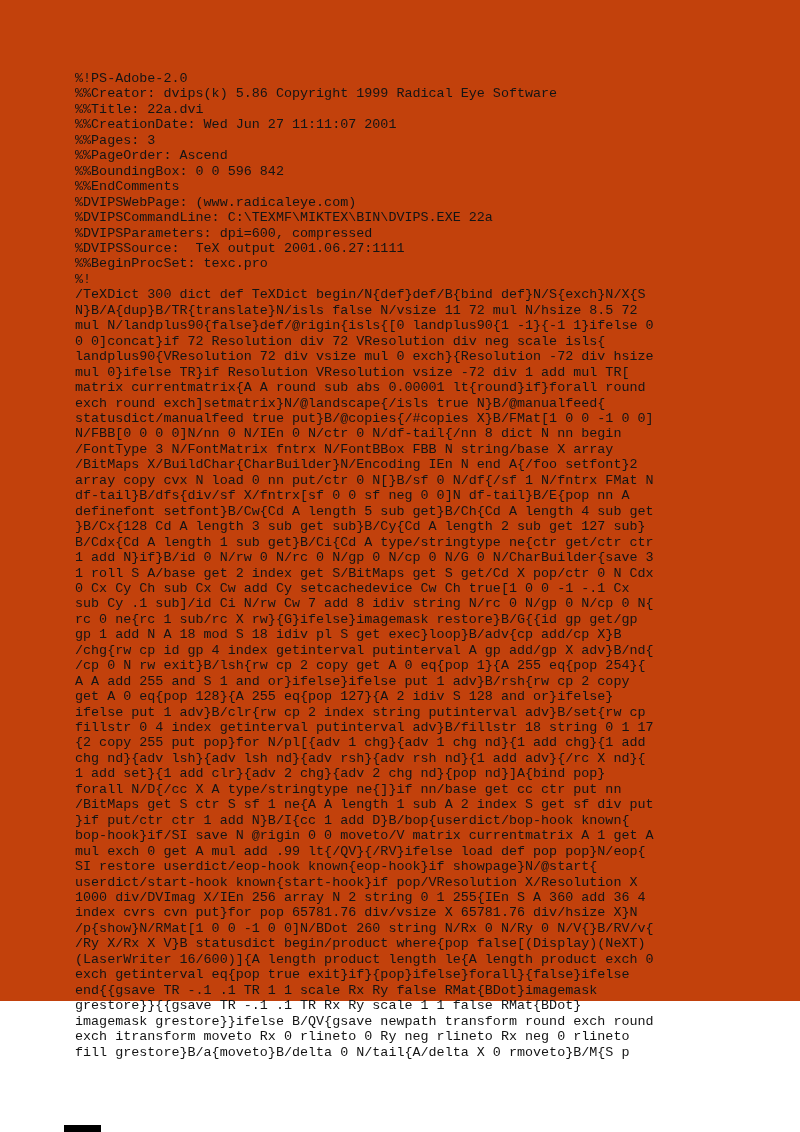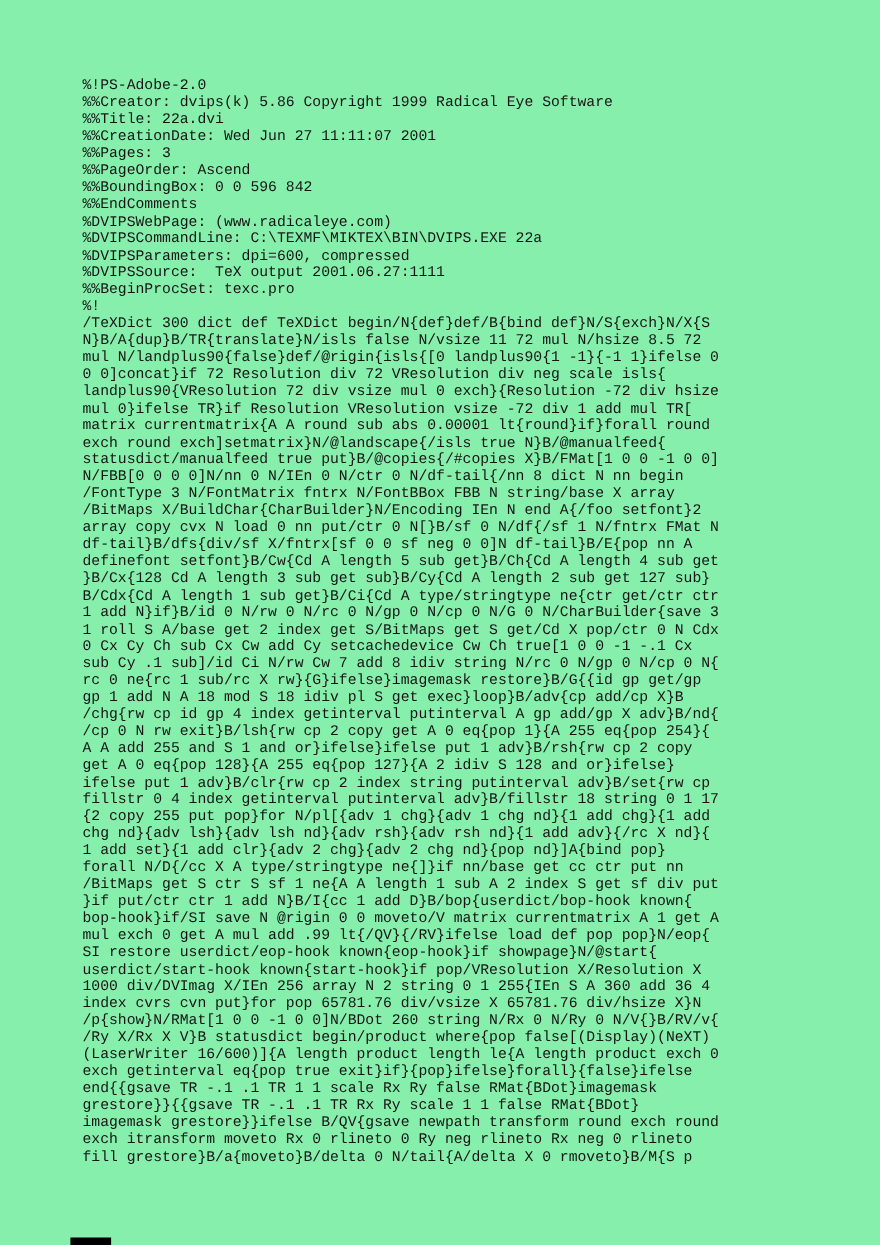--- a/index.html
+++ b/index.html
@@ -6,22 +6,22 @@
   html, body {
     width: 800px;
     height: 1132px;
     background: #ffffff;
     overflow: hidden;
     font-family: "Liberation Mono", "DejaVu Sans Mono", monospace;
   }
   .page {
     position: relative;
     width: 800px;
-    height: 1132px;
-    background: #86efac;
+    height: 1001px;
+    background: #c2410c;
   }
   .ps-source {
     position: absolute;
     left: 75px;
     top: 71px;
     font-family: "Liberation Mono", "DejaVu Sans Mono", monospace;
     font-size: 13.4px;
     line-height: 15.45px;
     color: #141414;
     white-space: pre;

